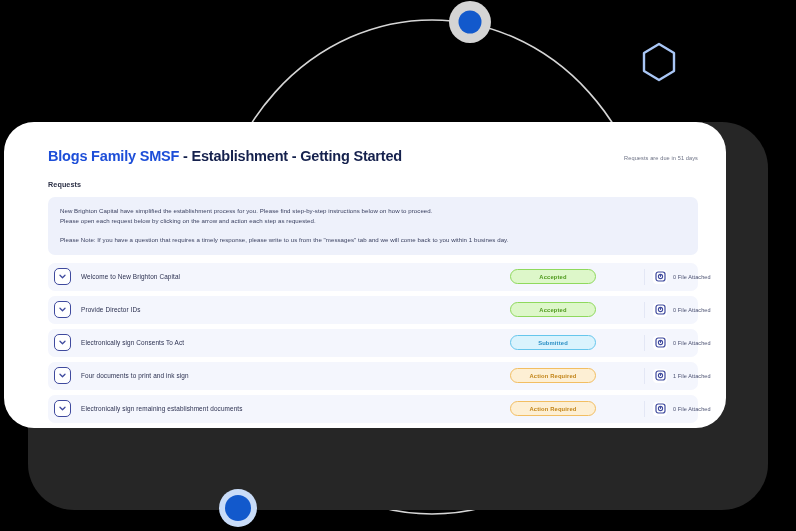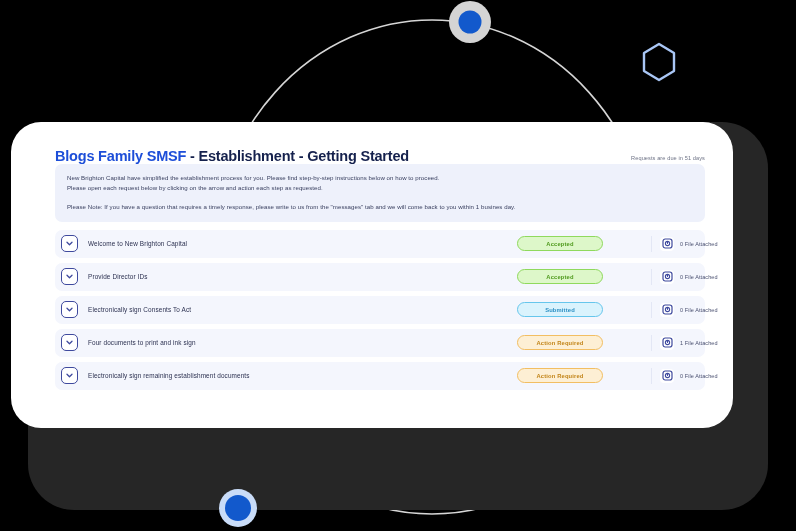--- a/index.html
+++ b/index.html
@@ -37,21 +37,21 @@
     width: 740px;
     height: 388px;
     background: #262626;
     border-radius: 46px;
     z-index: 2;
   }
 
   
   .card {
     position: absolute;
-    left: 11px;
+    left: 4px;
     top: 122px;
     width: 722px;
     height: 306px;
     background: #ffffff;
     border-radius: 30px;
     z-index: 4;
     padding: 26px 22px 0 22px;
   }
 
   
@@ -223,20 +223,21 @@
 
   <div class="card">
 
     <div class="card-header">
       <div class="page-title">
         <span class="brand">Blogs Family SMSF</span><span> - Establishment - Getting Started</span>
       </div>
       <div class="due-note">Requests are due in 51 days</div>
     </div>
 
+    <div class="section-label">Requests</div>
 
     <div class="info-banner">
       <p>New Brighton Capital have simplified the establishment process for you. Please find step-by-step instructions below on how to proceed.</p>
       <p>Please open each request below by clicking on the arrow and action each step as requested.</p>
       <p class="spaced">Please Note: If you have a question that requires a timely response, please write to us from the "messages" tab and we will come back to you within 1 busines day.</p>
     </div>
 
     <div class="rows" id="rows-container">
         <div class="row">
           <div class="expand-btn">

